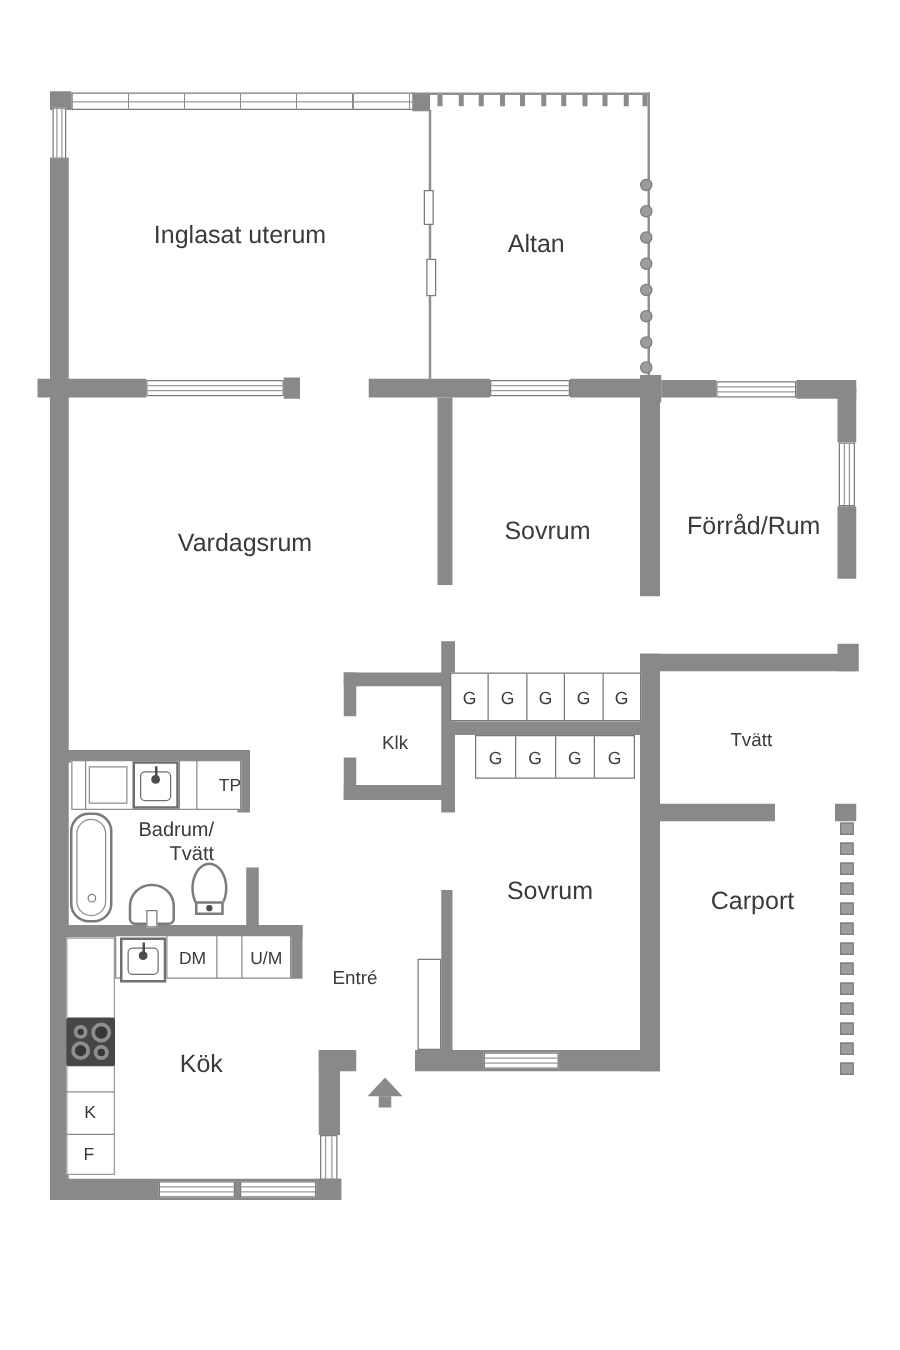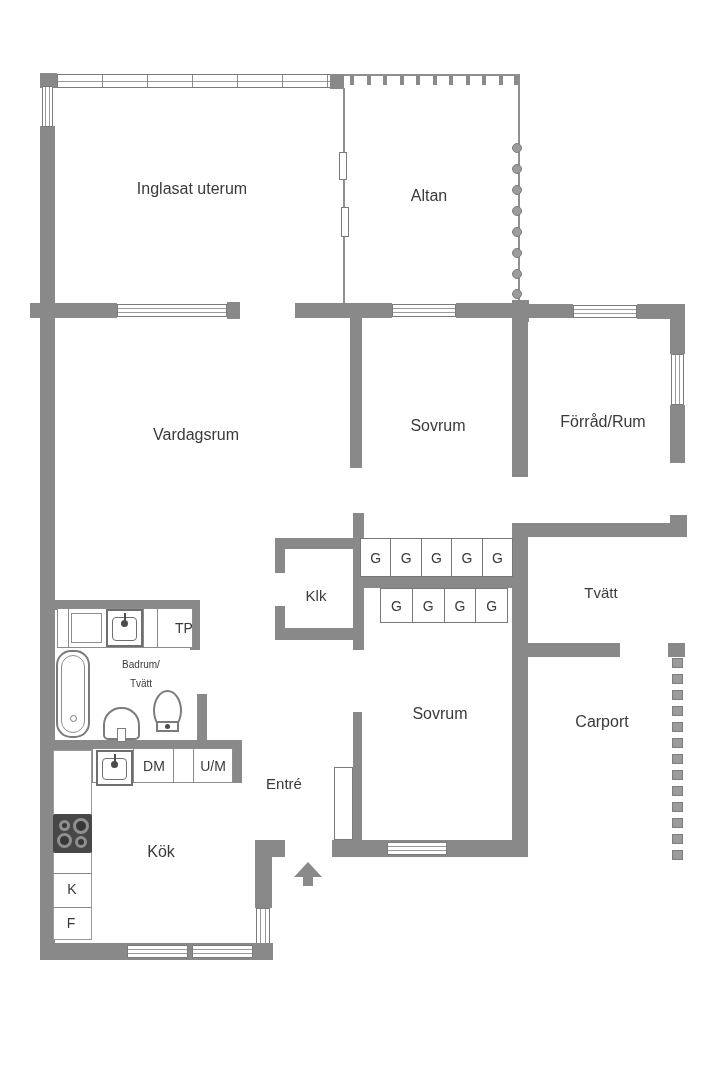--- a/index.html
+++ b/index.html
@@ -14,21 +14,21 @@
          background-image:linear-gradient(#9a9a9a,#9a9a9a),linear-gradient(#9a9a9a,#9a9a9a);
          background-size:1px 100%,1px 100%;background-position:30% 0,72% 0;background-repeat:no-repeat;}
   .band{position:absolute;background:#fff;border:1px solid #7b7b7b;box-sizing:border-box;
         background-image:repeating-linear-gradient(to right,transparent 0 44px,#8a8a8a 44px 45px),
                          linear-gradient(#9a9a9a,#9a9a9a);
         background-size:100% 100%,100% 1px;background-position:0 0,0 50%;background-repeat:repeat,no-repeat;}
   .tick{position:absolute;width:4px;height:9px;background:#8a8a8a;}
   .dot{position:absolute;width:10px;height:10px;border-radius:50%;background:#9c9c9c;border:1px solid #7d7d7d;box-sizing:border-box;}
   .dash{position:absolute;width:11px;height:10px;background:#9c9c9c;border:1px solid #7d7d7d;box-sizing:border-box;}
   .box{position:absolute;background:#fff;border:1px solid #7b7b7b;box-sizing:border-box;}
-  .lbl{position:absolute;transform:translate(-50%,-50%);color:#3a3a3a;font-size:16px;white-space:nowrap;}
+  .lbl{position:absolute;transform:translate(-50%,-50%);color:#3a3a3a;font-size:20px;white-space:nowrap;}
   .lbl-sm{position:absolute;transform:translate(-50%,-50%);color:#3a3a3a;font-size:14px;white-space:nowrap;}
   .cellrow{position:absolute;display:flex;border:1px solid #777;box-sizing:border-box;background:#fff;}
   .cellrow .cell{flex:1;display:flex;align-items:center;justify-content:center;
                  font-size:14px;color:#3a3a3a;border-left:1px solid #777;}
   .cellrow .cell:first-child{border-left:none;}
   .fixture{position:absolute;box-sizing:border-box;}
   .tub{border:2px solid #7b7b7b;border-radius:15px;background:#fff;}
   .tub .inner{position:absolute;left:3px;top:3px;right:3px;bottom:3px;border:1px solid #8d8d8d;border-radius:12px;}
   .tub .drain{position:absolute;left:50%;bottom:14px;width:5px;height:5px;margin-left:-3px;border:1px solid #7b7b7b;border-radius:50%;}
   .sink{border:2px solid #6f6f6f;background:#fff;}
@@ -202,21 +202,21 @@
   <div class="win-h" style="left:387px;top:842px;width:60px;height:13px"></div>
   <div class="wall" style="left:353px;top:712px;width:9px;height:128px"></div>
 
   <div class="lbl" style="left:192px;top:189px">Inglasat uterum</div>
   <div class="lbl" style="left:429px;top:196px">Altan</div>
   <div class="lbl" style="left:196px;top:435px">Vardagsrum</div>
   <div class="lbl" style="left:438px;top:426px">Sovrum</div>
   <div class="lbl" style="left:603px;top:422px">Förråd/Rum</div>
   <div class="lbl" style="left:316px;top:595px;font-size:15px">Klk</div>
   <div class="lbl" style="left:601px;top:592px;font-size:15px">Tvätt</div>
-  <div class="lbl" style="left:141px;top:674px;font-size:10px;text-align:center;line-height:19px">
+  <div class="lbl" style="left:141px;top:674px;font-size:16px;text-align:right;line-height:19px">
     <span>Badrum/</span><br>
     <span>Tvätt</span>
   </div>
   <div class="lbl" style="left:440px;top:714px">Sovrum</div>
   <div class="lbl" style="left:602px;top:722px">Carport</div>
   <div class="lbl" style="left:284px;top:783px;font-size:15px">Entré</div>
   <div class="lbl" style="left:161px;top:852px">Kök</div>
 
   <div class="lbl-sm" style="left:184px;top:628px">TP</div>
   <div class="lbl-sm" style="left:154px;top:766px">DM</div>

